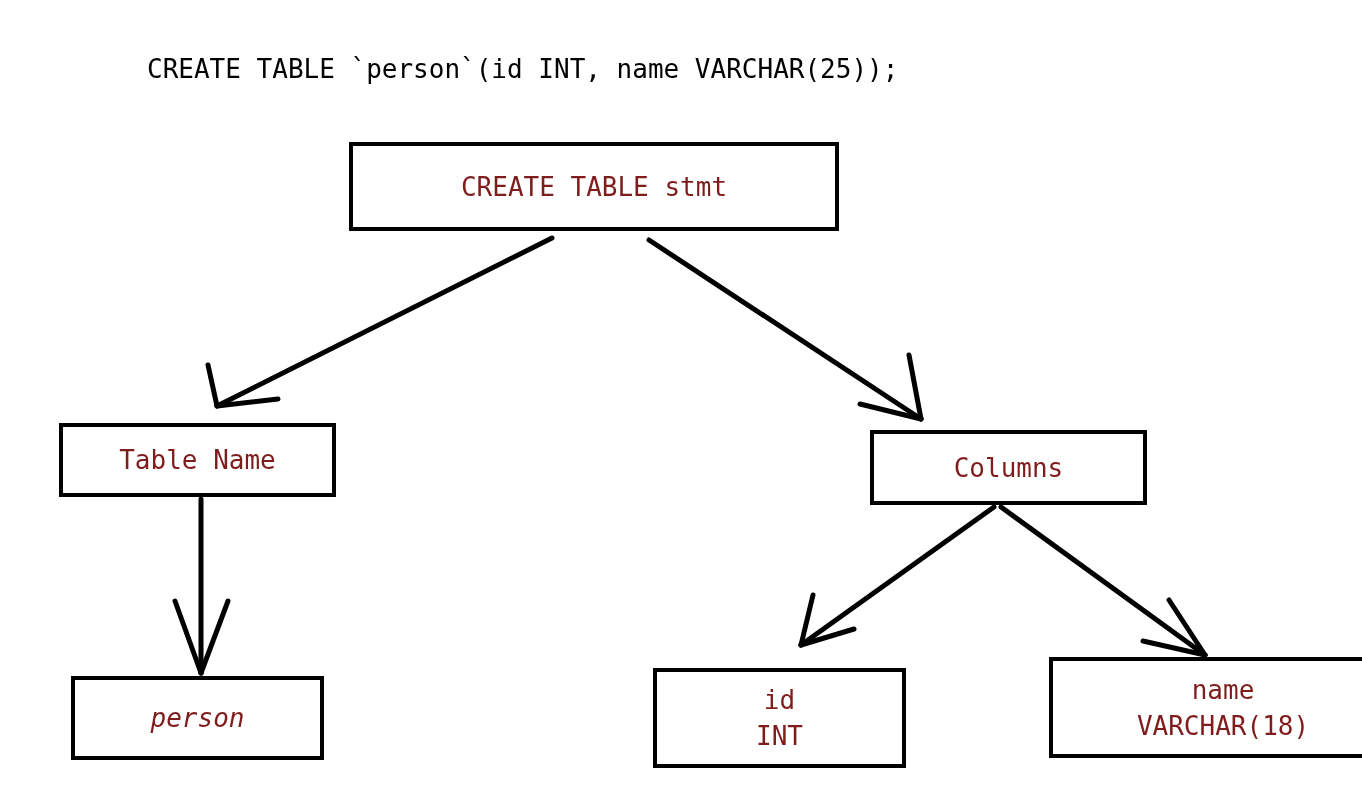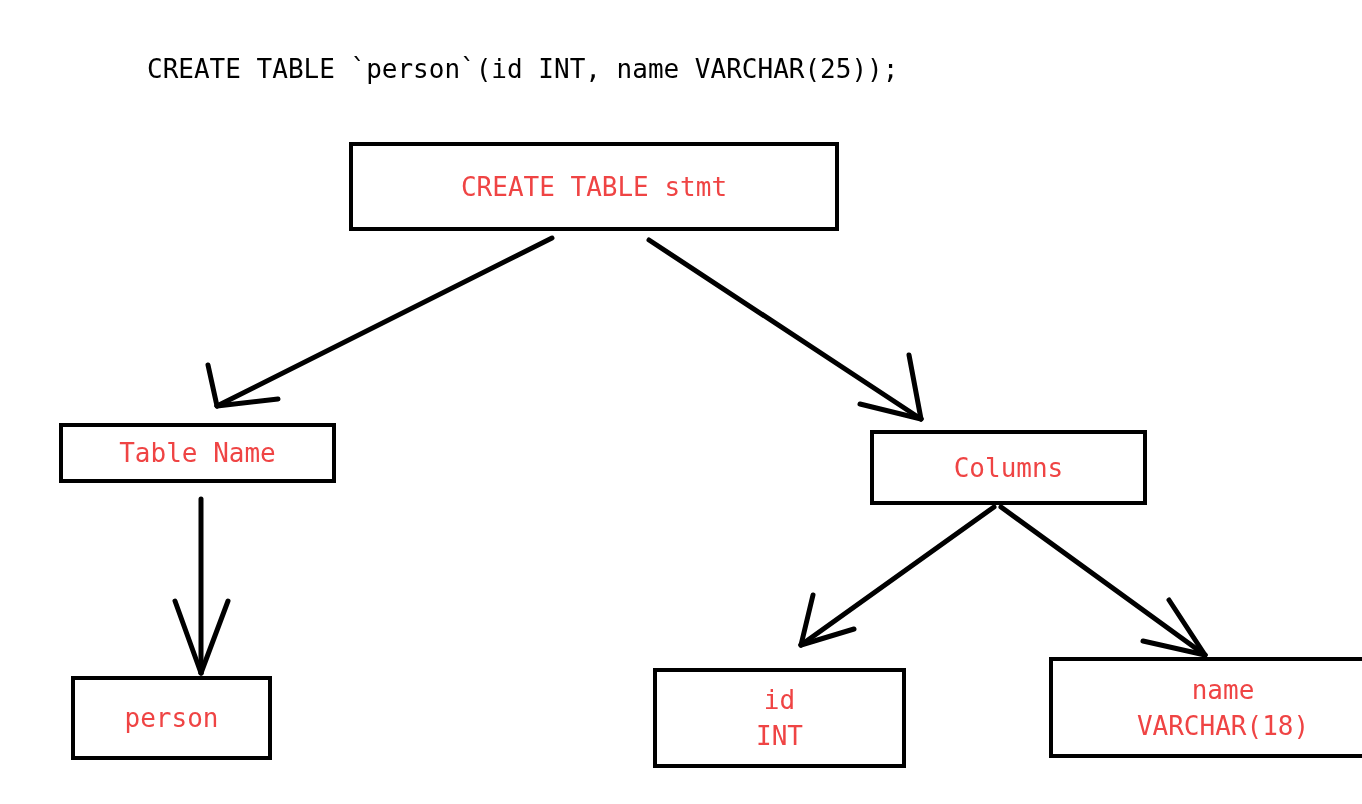--- a/index.html
+++ b/index.html
@@ -28,21 +28,21 @@
     letter-spacing: 0px;
   }
   .node-box {
     position: absolute;
     box-sizing: border-box;
     background: #ffffff;
     border: 4px solid #000000;
     display: flex;
     flex-direction: column;
     justify-content: center;
-    color: #ef4444;
+    color: #7f1d1d;
     font-size: 26px;
     line-height: 36px;
     text-align: center;
     white-space: pre;
   }
   .node-line { display: block; }
   #edge-layer {
     position: absolute;
     left: 0;
     top: 0;
@@ -89,29 +89,29 @@
         <line class="edge-shaft" x1="985" y1="507" x2="1189" y2="655"></line>
         <line class="edge-barb" x1="1189" y1="655" x2="1127" y2="641"></line>
         <line class="edge-barb" x1="1189" y1="655" x2="1153" y2="600"></line>
       </g>
     </svg>
 
   <div class="node-box" id="node-root" style="left: 333px; top: 142px; width: 490px; height: 89px;">
     <span class="node-line">CREATE TABLE stmt</span>
   </div>
 
-  <div class="node-box" id="node-table-name" style="left: 43px; top: 423px; width: 277px; height: 60px;">
+  <div class="node-box" id="node-table-name" style="left: 43px; top: 423px; width: 277px; height: 74px;">
     <span class="node-line">Table Name</span>
   </div>
 
   <div class="node-box" id="node-columns" style="left: 854px; top: 430px; width: 277px; height: 75px;">
     <span class="node-line">Columns</span>
   </div>
 
-  <div class="node-box" id="node-person" style="left: 55px; top: 676px; width: 201px; height: 84px;">
+  <div class="node-box" id="node-person" style="left: 55px; top: 676px; width: 253px; height: 84px; font-style: italic;">
     <span class="node-line">person</span>
   </div>
 
   <div class="node-box" id="node-col-id" style="left: 637px; top: 668px; width: 253px; height: 100px;">
     <span class="node-line">id</span>
     <span class="node-line">INT</span>
   </div>
 
   <div class="node-box" id="node-col-name" style="left: 1033px; top: 657px; width: 348px; height: 101px;">
     <span class="node-line">name</span>

